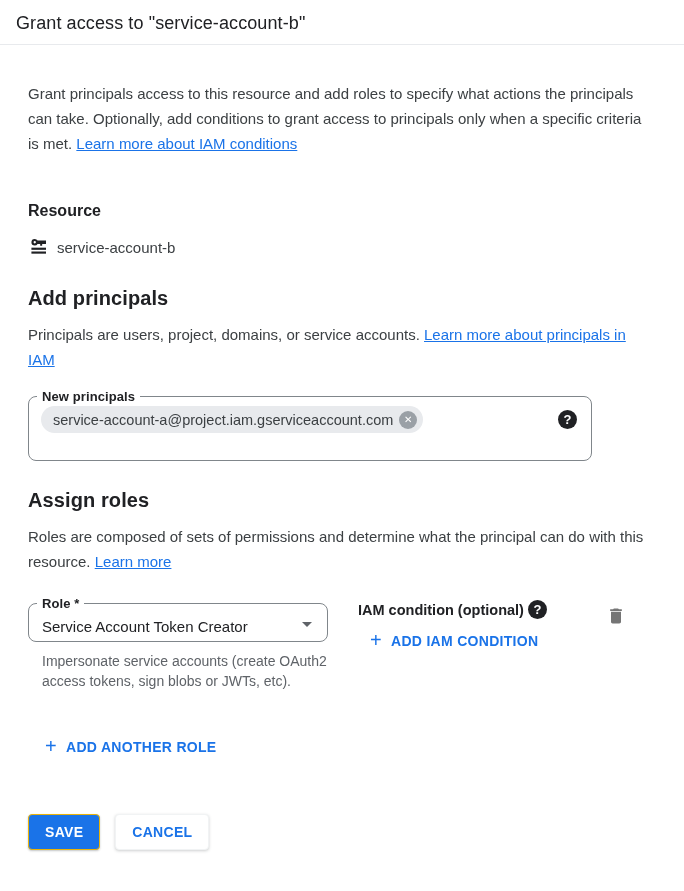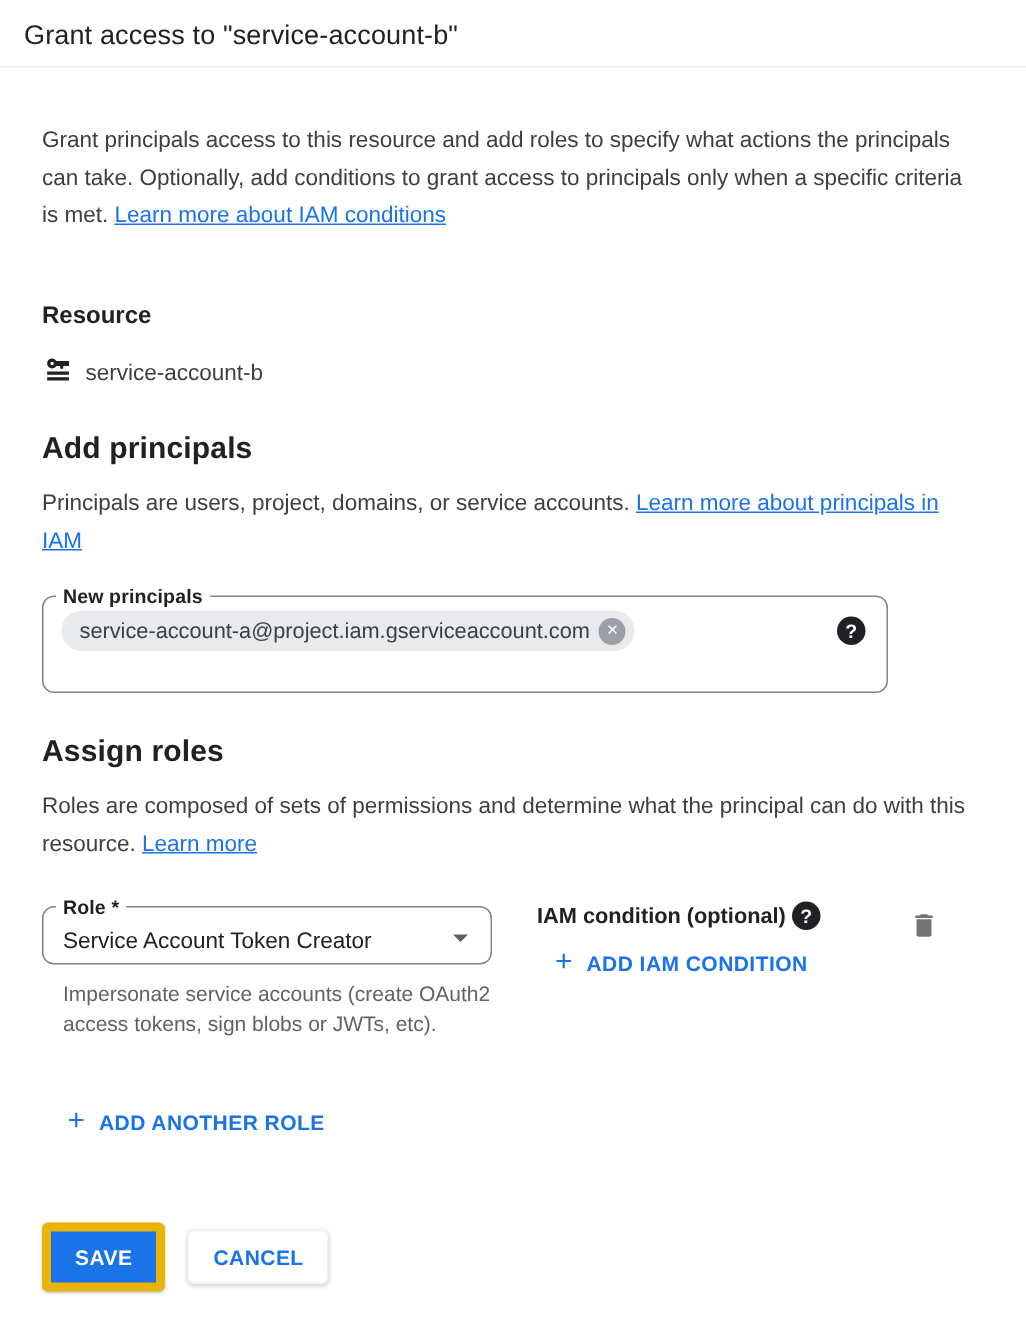--- a/index.html
+++ b/index.html
@@ -220,21 +220,21 @@
     font-size: 14px;
     font-weight: bold;
     letter-spacing: 0.3px;
     border-radius: 4px;
     padding: 9px 16px;
     cursor: pointer;
   }
   .btn-primary {
     background: #1a73e8;
     color: #ffffff;
-    border: 6px solid #eab308;
+    border: 1px solid #eab308;
     box-shadow: 0 1px 2px rgba(60,64,67,0.3);
   }
   .btn-secondary {
     background: #ffffff;
     color: #1a73e8;
     border: 1px solid #f1f3f4;
     box-shadow: 0 1px 3px rgba(60,64,67,0.25);
   }
 </style>
 </head>

